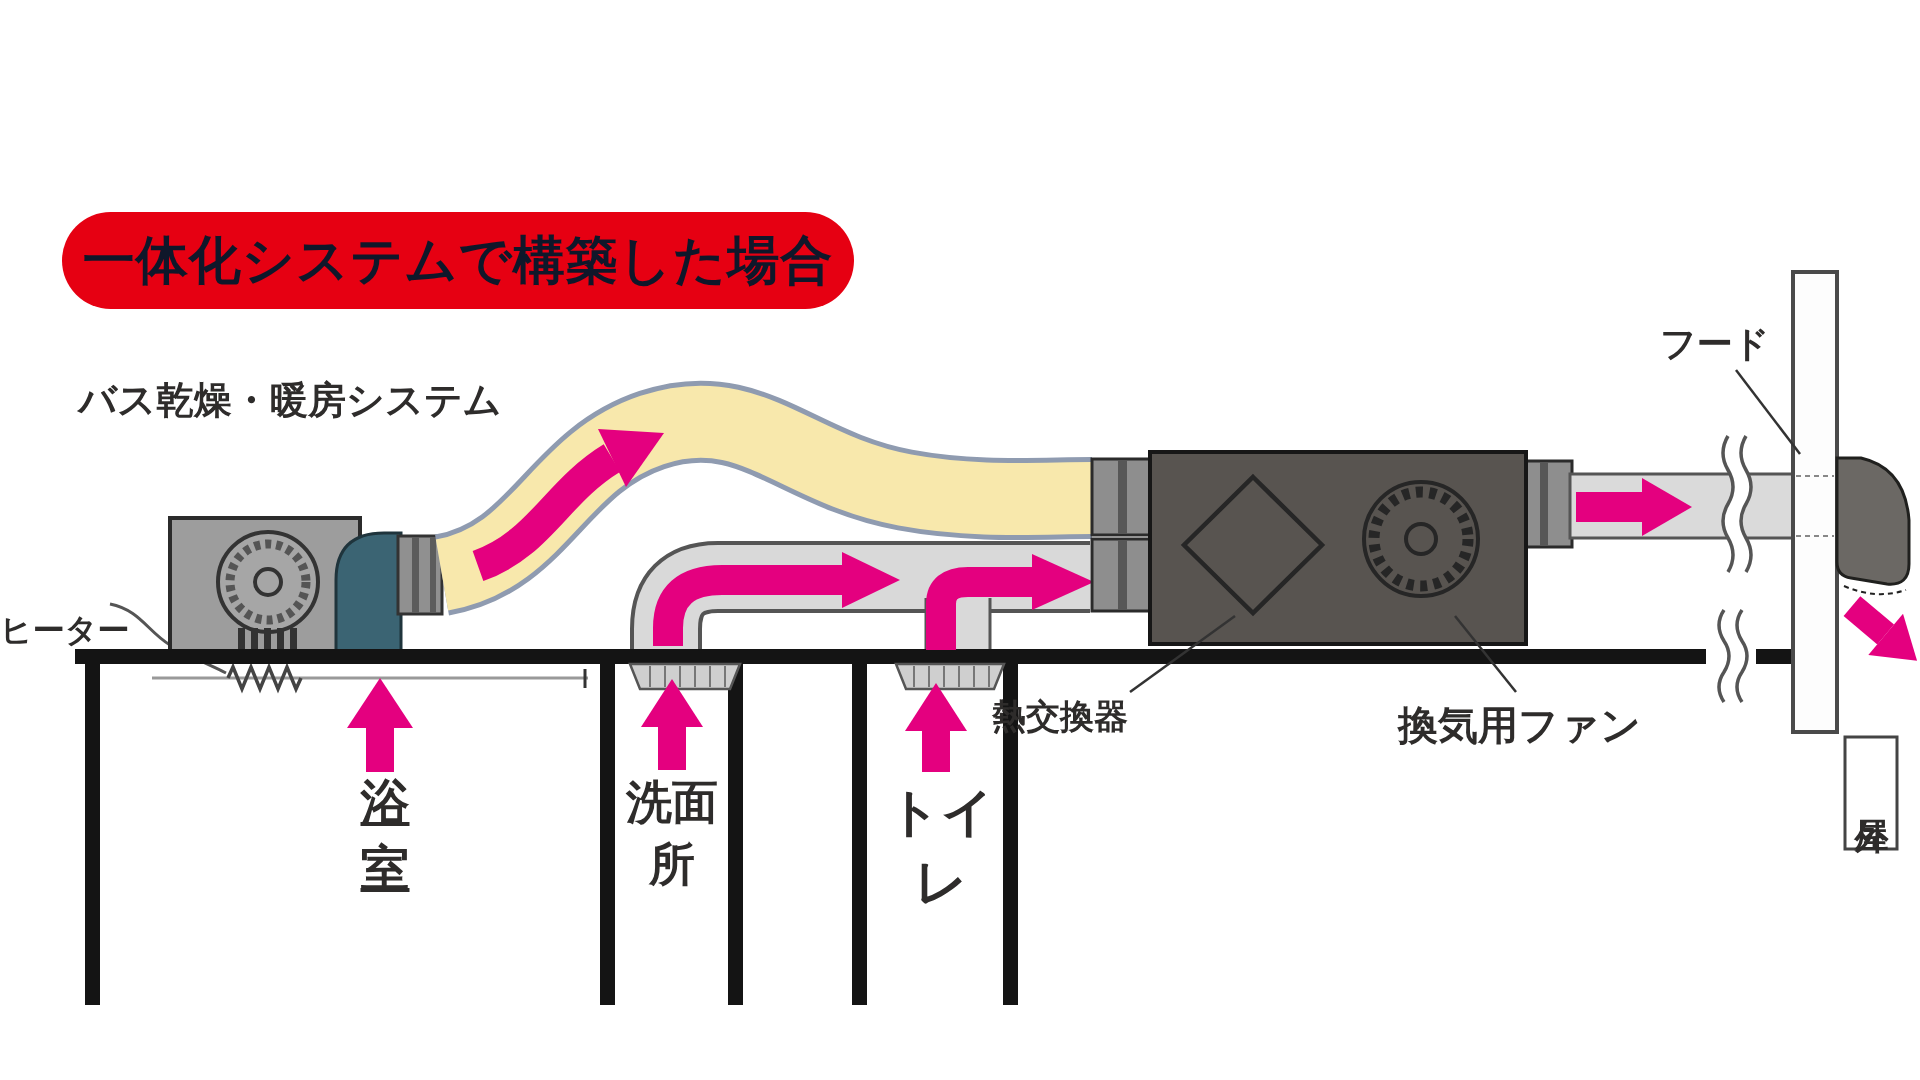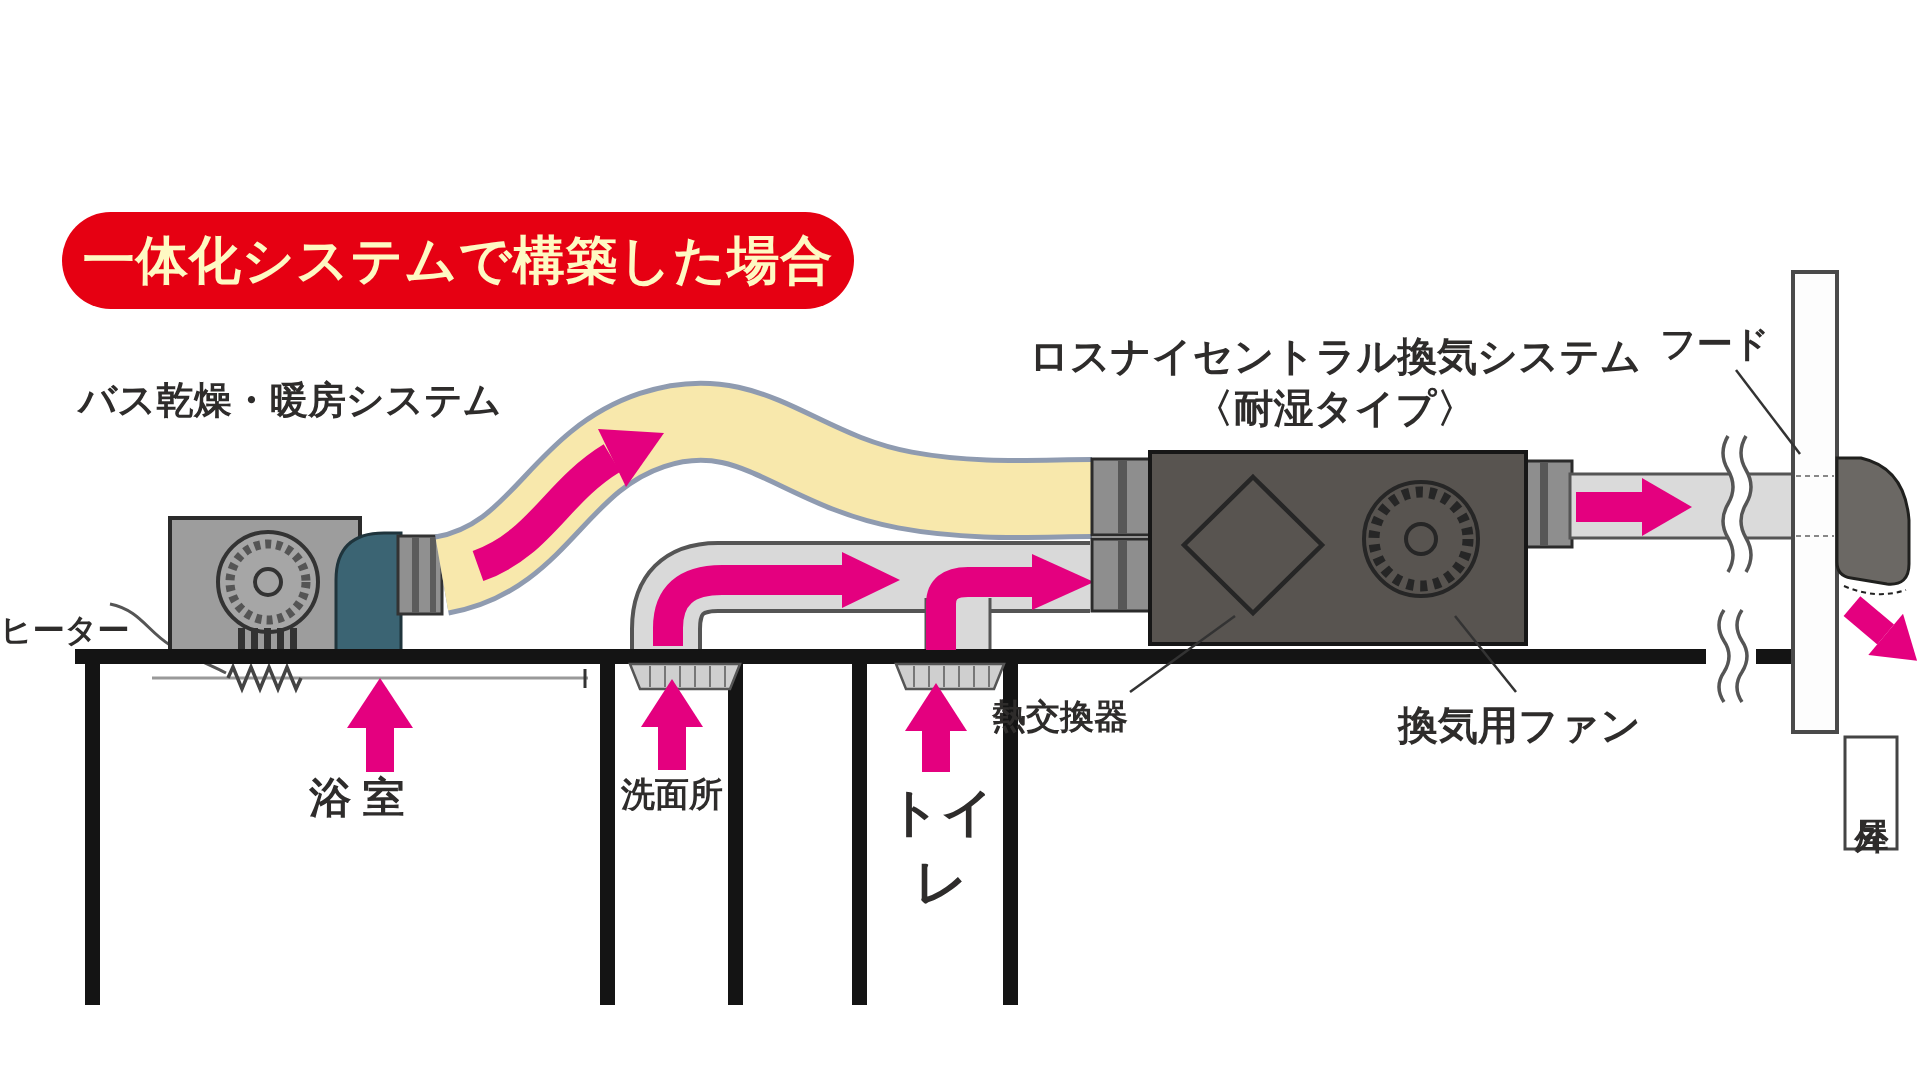--- a/index.html
+++ b/index.html
@@ -3,21 +3,21 @@
 <meta charset="utf-8">
 <style>
   html,body{margin:0;padding:0;background:#fff;}
   #stage{position:relative;width:1920px;height:1080px;background:#ffffff;overflow:hidden;
          font-family:"Liberation Sans","DejaVu Sans",sans-serif;}
   svg{position:absolute;inset:0;}
   .lbl{position:absolute;color:#2e2c2b;font-weight:600;white-space:nowrap;}
   .lbl-center{text-align:center;white-space:normal;}
   #banner{position:absolute;left:62px;top:212px;width:792px;height:97px;background:#e60012;
           border-radius:49px;display:flex;align-items:center;justify-content:center;}
-  #banner .txt{color:#fef9c3;font-size:52px;font-weight:700;letter-spacing:1px;}
+  #banner .txt{color:#0f172a;font-size:52px;font-weight:700;letter-spacing:1px;}
   #okugai{position:absolute;left:1849px;top:742px;width:46px;height:104px;
           writing-mode:vertical-rl;text-orientation:upright;font-size:34px;font-weight:700;
           display:flex;align-items:center;justify-content:center;color:#2e2c2b;letter-spacing:2px;}
 </style>
 </head>
 <body>
 
 <div id="stage">
 
 <svg viewBox="0 0 1920 1080" width="1920" height="1080">
@@ -189,34 +189,30 @@
 </svg>
 
 <div id="banner">
   <span class="txt">一体化システムで構築した場合</span>
 </div>
 
 <div class="lbl lbl-center" style="left:50px;top:376px;width:480px;font-size:38px;line-height:1.3;">
   <div>バス乾燥・暖房システム</div>
 </div>
 
-<div class="lbl lbl-center" style="left:1020px;top:330px;width:630px;font-size:40px;line-height:1.3;">
-  <div>ロスナイセントラル換気システム</div>
-  <div>〈耐湿タイプ〉</div>
+
+<div class="lbl" style="left:1660px;top:320px;font-size:36px;">フード</div>
+
+<div class="lbl" style="left:0px;top:585px;font-size:32px;margin-top:24px;">ヒーター</div>
+
+<div class="lbl lbl-center" style="left:330px;top:770px;width:110px;font-size:49px;text-decoration:underline;">浴 室</div>
+
+<div class="lbl lbl-center" style="left:612px;top:772px;width:120px;font-size:46px;">洗面所</div>
+
+<div class="lbl lbl-center" style="left:876px;top:778px;width:130px;font-size:52px;">トイレ</div>
+
+<div class="lbl" style="left:992px;top:694px;font-size:34px;font-family:Liberation Mono, monospace;">熱交換器</div>
+
+<div class="lbl" style="left:1398px;top:698px;font-size:40px;">換気用ファン</div>
+
+<div id="okugai">屋外</div>
+
 </div>
 
-<div class="lbl" style="left:1660px;top:320px;font-size:36px;">フード</div>
-
-<div class="lbl" style="left:0px;top:585px;font-size:32px;margin-top:24px;">ヒーター</div>
-
-<div class="lbl lbl-center" style="left:302px;top:770px;width:110px;font-size:42px;">浴 室</div>
-
-<div class="lbl lbl-center" style="left:612px;top:772px;width:120px;font-size:34px;">洗面所</div>
-
-<div class="lbl lbl-center" style="left:876px;top:778px;width:130px;font-size:52px;">トイレ</div>
-
-<div class="lbl" style="left:992px;top:694px;font-size:34px;font-family:Liberation Mono, monospace;">熱交換器</div>
-
-<div class="lbl" style="left:1398px;top:698px;font-size:40px;">換気用ファン</div>
-
-<div id="okugai">屋外</div>
-
-</div>
-
 </body></html>

